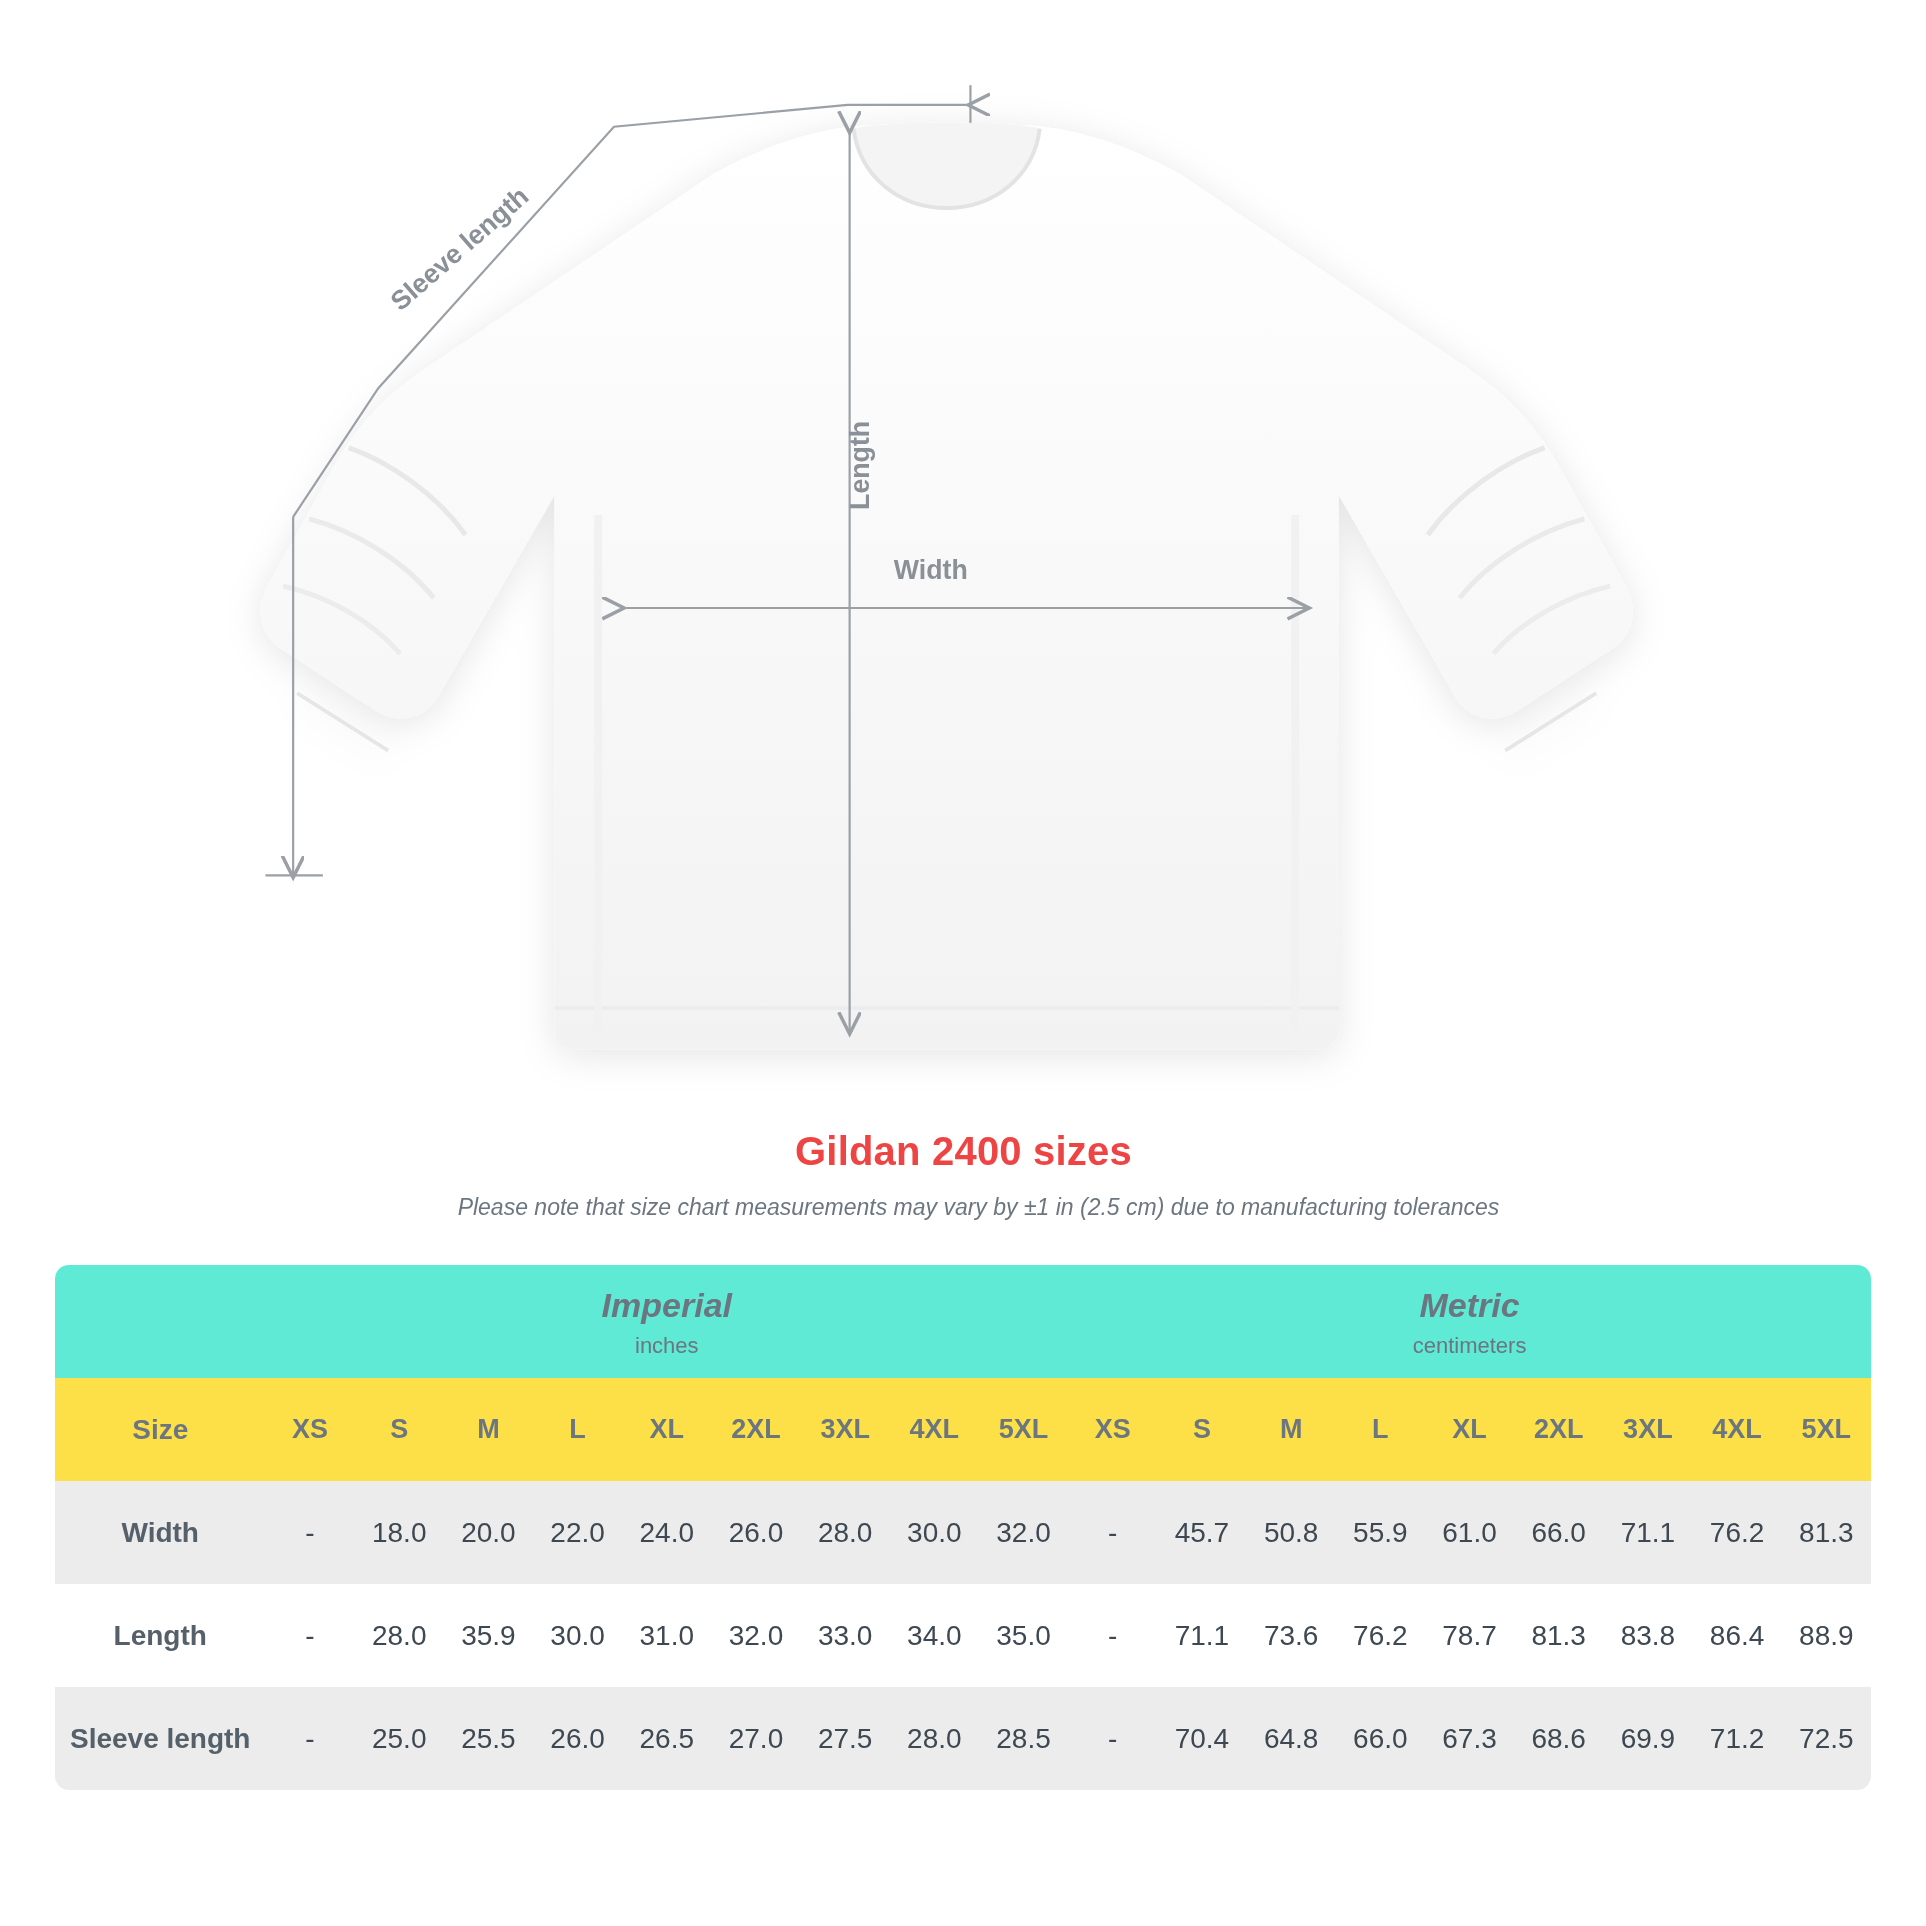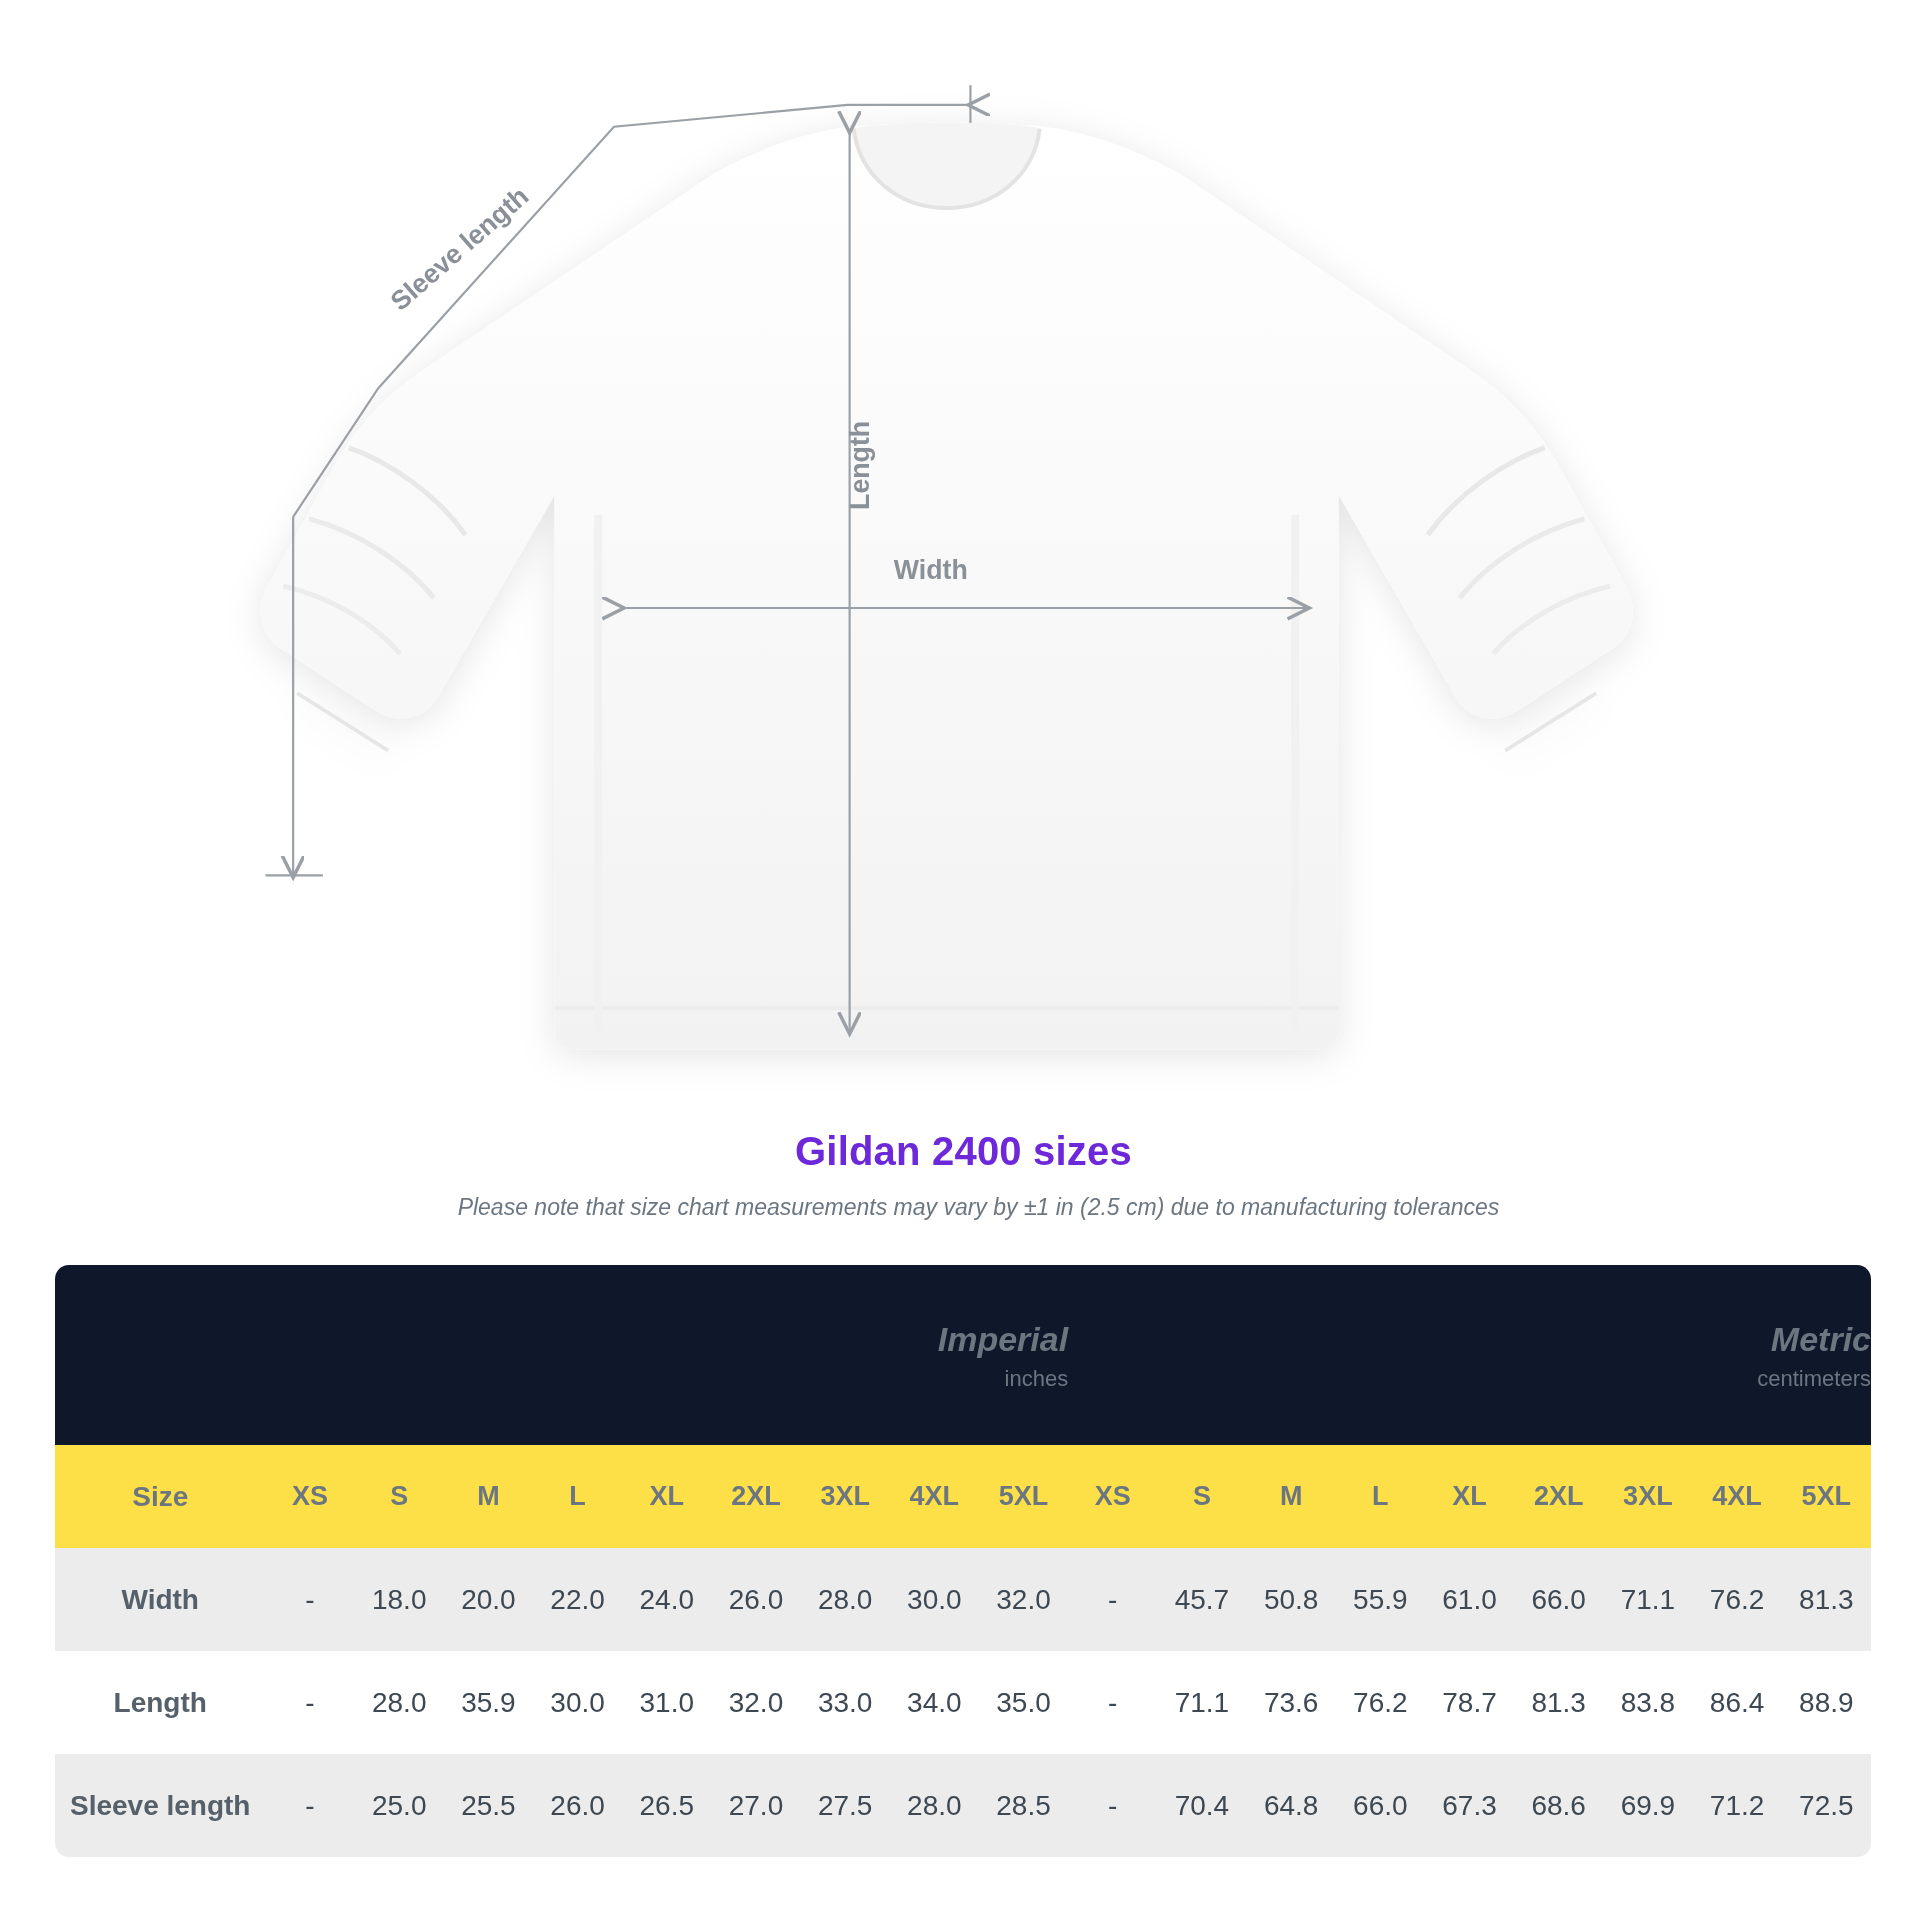--- a/index.html
+++ b/index.html
@@ -36,21 +36,21 @@
   .heading-block {
     position: absolute;
     top: 1129px;
     left: 0;
     width: 1927px;
     text-align: center;
   }
   .chart-title {
     font-size: 40px;
     font-weight: bold;
-    color: #6d28d9;
+    color: #ef4444;
     margin: 0;
     letter-spacing: 0.2px;
   }
   .chart-note {
     font-size: 23px;
     font-style: italic;
     color: #6b7680;
     margin-top: 20px;
     margin-left: 30px;
   }
@@ -67,24 +67,24 @@
     width: 1816px;
     table-layout: fixed;
   }
   table.size-table td, table.size-table th {
     padding: 0;
     margin: 0;
   }
 
   
   .unit-row td {
-    background: #0f172a;
-    height: 180px;
+    background: #5eead4;
+    height: 113px;
     vertical-align: middle;
-    text-align: right;
+    text-align: center;
   }
   .unit-row td:first-child {
     border-top-left-radius: 14px;
   }
   .unit-row td:last-child {
     border-top-right-radius: 14px;
   }
   .unit-name {
     font-size: 34px;
     font-weight: bold;

